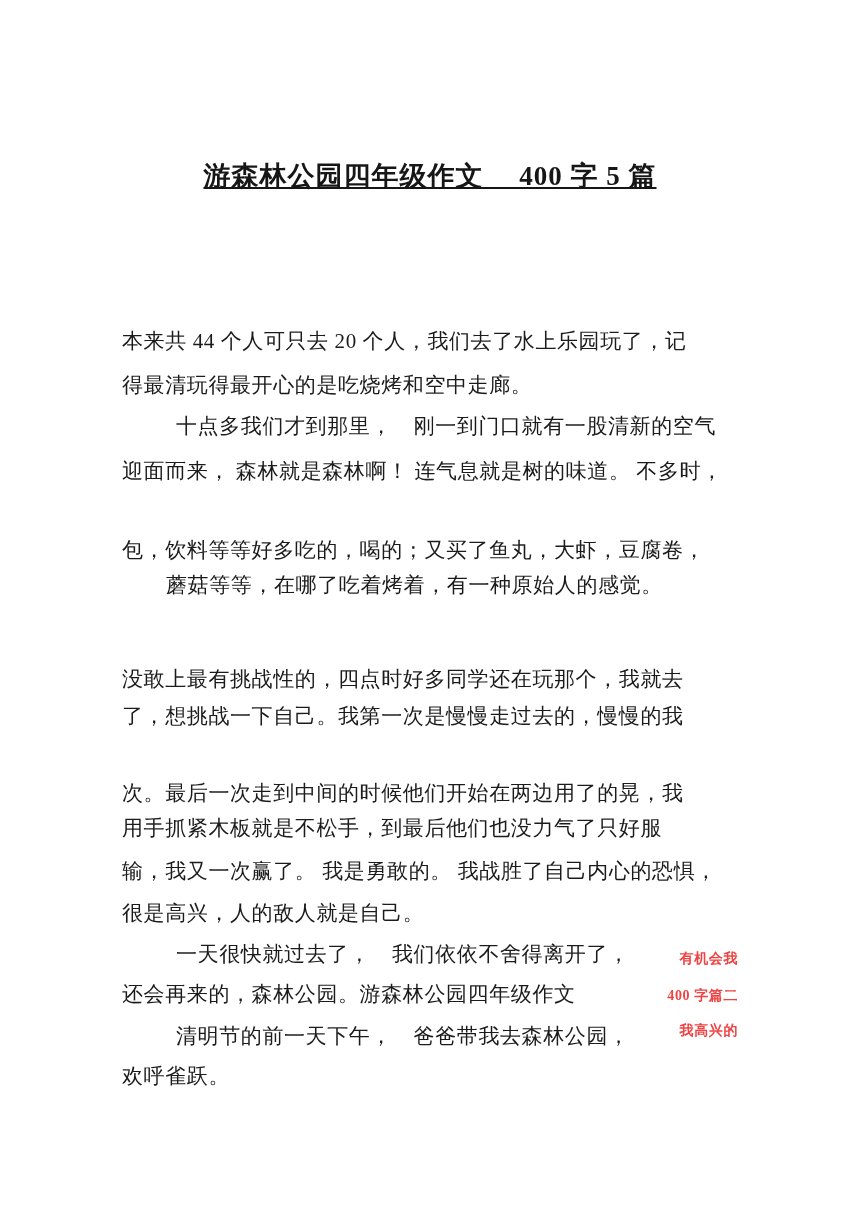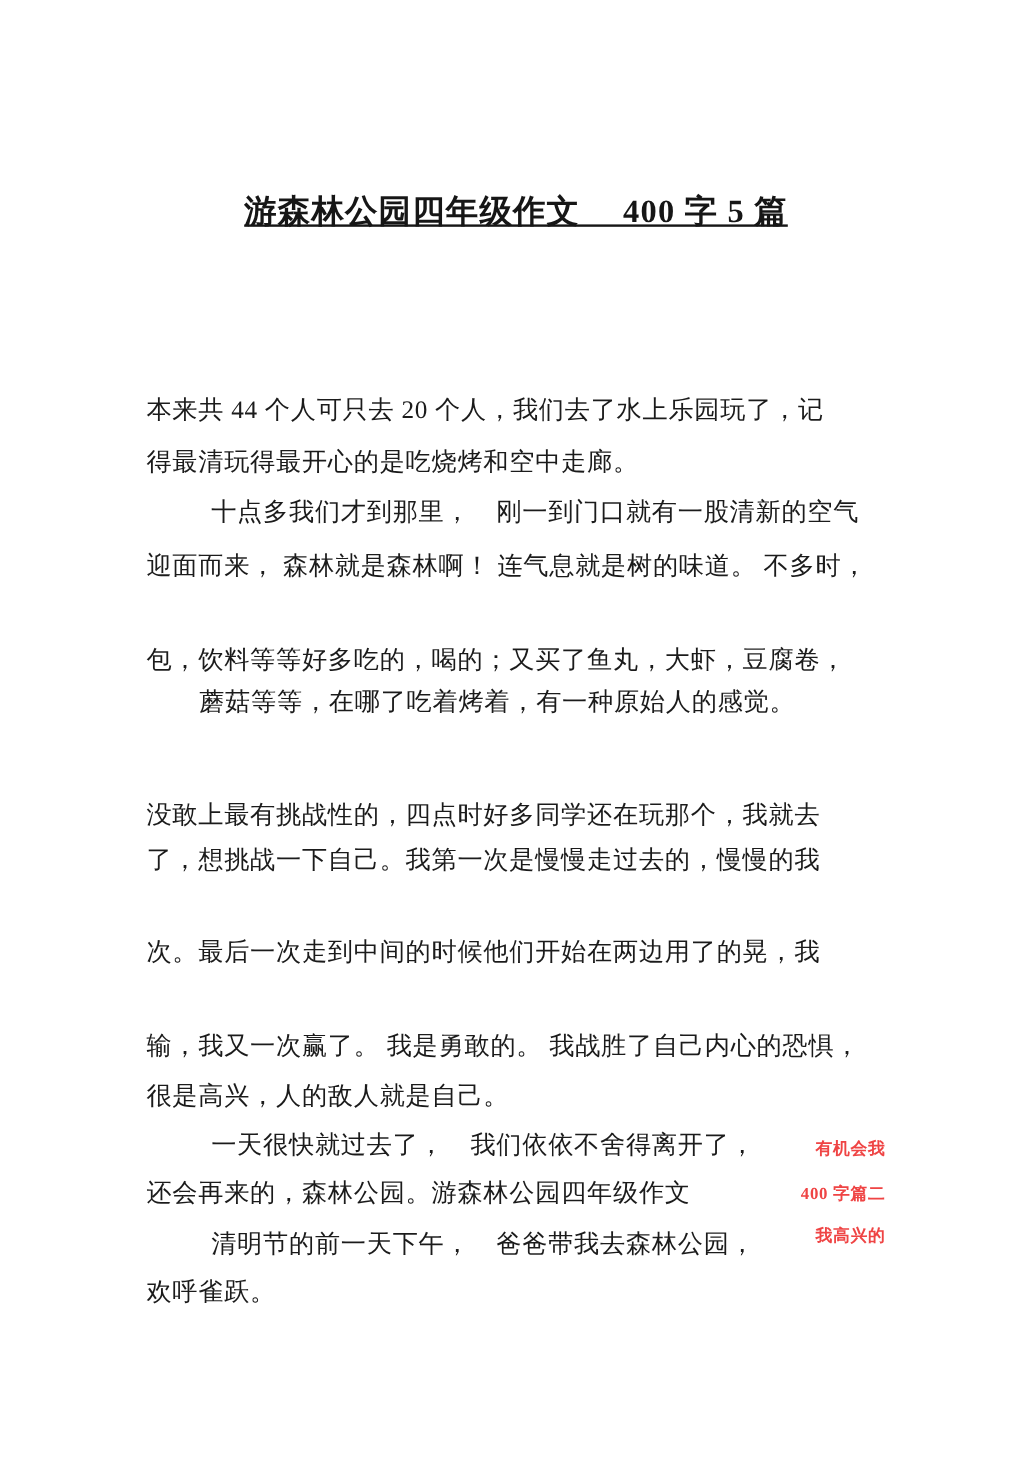--- a/index.html
+++ b/index.html
@@ -66,20 +66,21 @@
   <div class="line" style="top:372px;  left:122px;">得最清玩得最开心的是吃烧烤和空中走廊。</div>
 
   <div class="line" style="top:413px;  left:176px;">十点多我们才到那里，　刚一到门口就有一股清新的空气</div>
   <div class="line" style="top:458px;  left:122px;">迎面而来， 森林就是森林啊！ 连气息就是树的味道。 不多时，</div>
   <div class="line" style="top:537px;  left:122px;">包，饮料等等好多吃的，喝的；又买了鱼丸，大虾，豆腐卷，</div>
   <div class="line" style="top:572px;  left:122px;margin-left:44px;">蘑菇等等，在哪了吃着烤着，有一种原始人的感觉。</div>
 
   <div class="line" style="top:666px;  left:122px;">没敢上最有挑战性的，四点时好多同学还在玩那个，我就去</div>
   <div class="line" style="top:703px;  left:122px;">了，想挑战一下自己。我第一次是慢慢走过去的，慢慢的我</div>
   <div class="line" style="top:780px;  left:122px;">次。最后一次走到中间的时候他们开始在两边用了的晃，我</div>
+  <div class="line" style="top:815px;  left:122px;">用手抓紧木板就是不松手，到最后他们也没力气了只好服</div>
   <div class="line" style="top:858px;  left:122px;">输，我又一次赢了。 我是勇敢的。 我战胜了自己内心的恐惧，</div>
   <div class="line" style="top:900px;  left:122px;">很是高兴，人的敌人就是自己。</div>
 
   <div class="line" style="top:941px;  left:176px;">一天很快就过去了，　我们依依不舍得离开了，</div>
   <div class="line" style="top:981px;  left:122px;">还会再来的，森林公园。游森林公园四年级作文</div>
   <div class="line" style="top:1023px; left:176px;text-align:center;">清明节的前一天下午，　爸爸带我去森林公园，</div>
   <div class="line" style="top:1063px; left:122px;">欢呼雀跃。</div>
 
   <div class="side-note" style="top:950px;">有机会我</div>
   <div class="side-note" style="top:987px;">400 字篇二</div>

